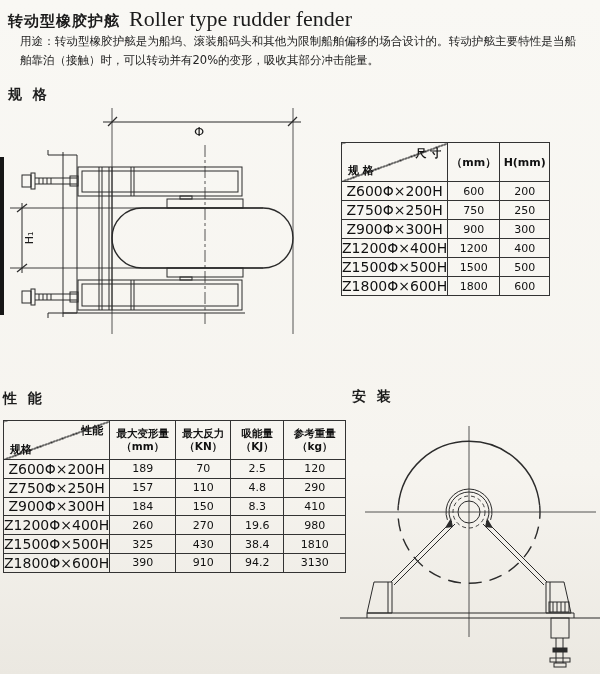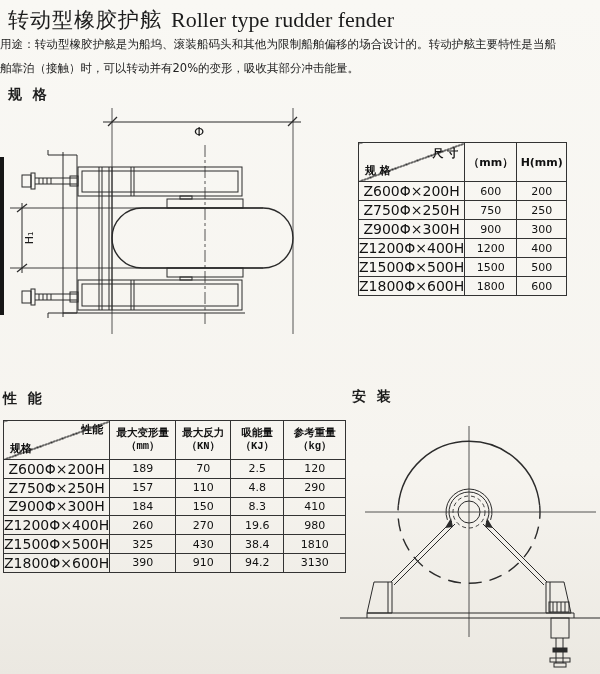--- a/index.html
+++ b/index.html
@@ -1,38 +1,38 @@
 <!DOCTYPE html>
 <html><head>
 <meta charset="utf-8">
 <style>
   html,body{margin:0;padding:0;background:#fff;}
   #page{position:relative;width:600px;height:674px;overflow:hidden;
     background:linear-gradient(180deg,#f9f8f4 0%,#f6f4ef 70%,#ebe8e1 100%);
     font-family:"DejaVu Sans","Liberation Sans",sans-serif;color:#1c1c1c;}
   .abs{position:absolute;}
   .title-row{left:8px;top:6px;display:flex;align-items:baseline;white-space:nowrap;}
-  .title-zh{font-size:21px;font-weight:normal;letter-spacing:1px;}
+  .title-zh{font-size:15px;font-weight:bold;letter-spacing:1px;}
   .title-en{font-family:"Liberation Serif","DejaVu Serif",serif;font-size:22px;margin-left:9px;}
-  .usage{left:0;top:32px;width:556px;font-size:11.5px;line-height:24px;color:#222;text-align:justify;}
+  .usage{left:20px;top:32px;width:556px;font-size:11.5px;line-height:19px;color:#222;text-align:justify;}
   .sec-head{font-size:14px;font-weight:bold;letter-spacing:3px;}
   .edge-strip{left:0;top:157px;width:4px;height:158px;background:#161616;}
   svg{display:block;}
   table{border-collapse:collapse;table-layout:fixed;background:transparent;}
   table,td,th{border:1px solid #333;}
   .otbl{outline:1.5px solid #333;outline-offset:-1px;}
   td{padding:0;text-align:center;vertical-align:middle;font-size:11px;color:#111;overflow:hidden;}
-  .spec-tbl{left:358px;top:142px;padding-left:31px;}
+  .spec-tbl{left:341px;top:142px;padding-left:31px;}
   .spec-tbl .c0{width:85px;} .spec-tbl .c1{width:52px;} .spec-tbl .c2{width:50px;}
   .spec-tbl .hrow td{height:38px;font-weight:bold;}
   .spec-tbl .drow td{height:18px;}
   .perf-tbl{left:3px;top:420px;}
   .perf-tbl .c0{width:76px;} .perf-tbl .c1{width:66px;} .perf-tbl .c2{width:55px;}
   .perf-tbl .c3{width:53px;} .perf-tbl .c4{width:62px;}
-  .perf-tbl .hrow td{height:38px;font-weight:bold;font-size:10.5px;line-height:13px;font-family:Liberation Mono, monospace;}
+  .perf-tbl .hrow td{height:38px;font-weight:bold;font-size:10.5px;line-height:13px;}
   .perf-tbl .drow td{height:17.8px;}
   .diag{position:relative;
     background-image:linear-gradient(to bottom right,transparent calc(50% - 0.7px),#333 calc(50% - 0.7px),#333 calc(50% + 0.7px),transparent calc(50% + 0.7px));}
   .diag .lbl-top{position:absolute;top:3px;right:6px;font-weight:bold;font-size:11px;}
   .diag .lbl-bot{position:absolute;bottom:3px;left:6px;font-weight:bold;font-size:11px;}
   .model{font-size:14px;}
 </style>
 </head>
 <body>
 

